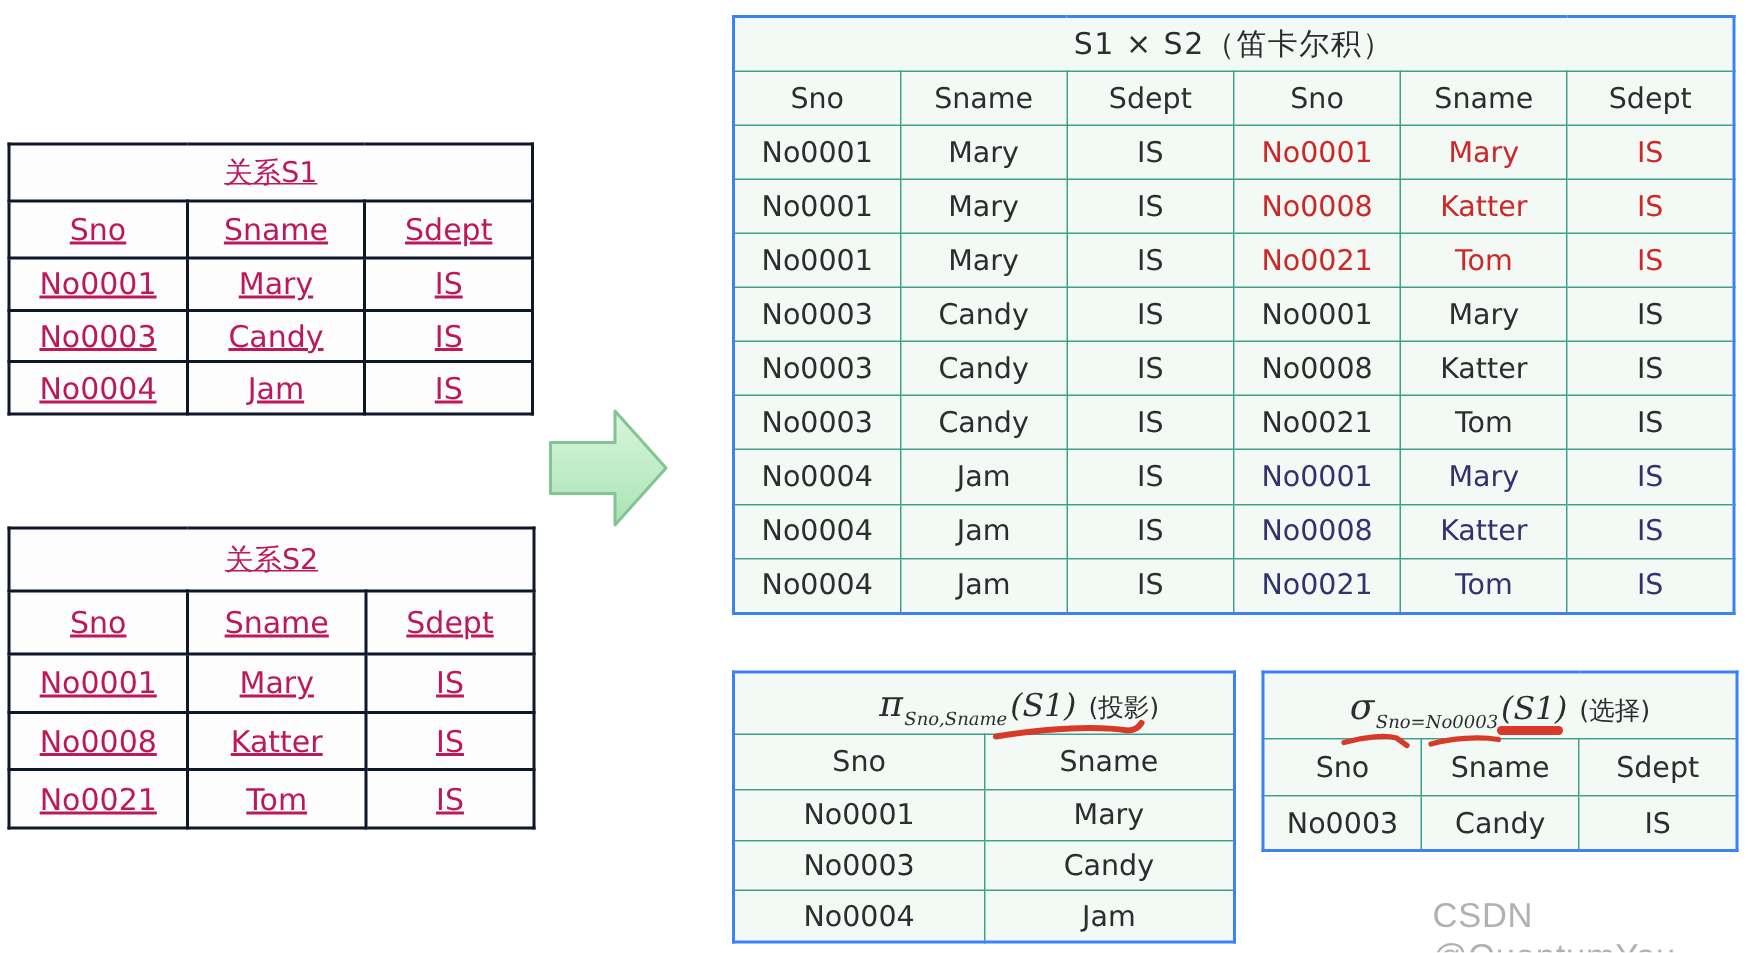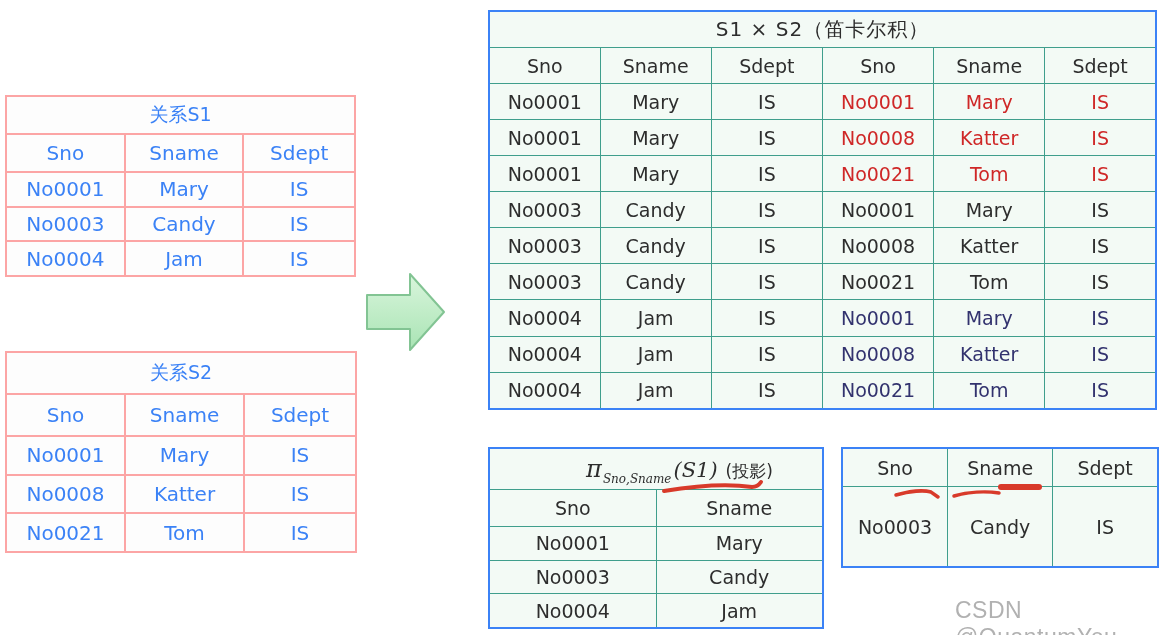--- a/index.html
+++ b/index.html
@@ -5,21 +5,21 @@
   html,body{margin:0;padding:0;background:#ffffff;}
   .canvas{
     position:relative;width:1168px;height:635px;background:#ffffff;
     font-family:"DejaVu Sans","Liberation Sans",sans-serif;overflow:hidden;
   }
   table{border-collapse:collapse;table-layout:fixed;position:absolute;}
   th,td{text-align:center;vertical-align:middle;font-weight:normal;overflow:hidden;}
 
   
   .dark-table{border:2px solid #4c4c4c;background:#fdfdfd;}
-  .dark-table th,.dark-table td{border:2px solid #fca5a5;color:#3b82f6;font-size:20px;}
+  .dark-table th,.dark-table td{border:2px solid #0f172a;color:#be185d;font-size:20px;text-decoration:underline;}
   .s1{left:5px;top:95px;width:351px;height:182px;}
   .s2{left:5px;top:351px;width:352px;height:202px;}
   .dark-table .title-row th{font-size:19px;}
   .s1 .title-row th{height:34px;} .s1 .head-row th{height:34px;}
   .s2 .title-row th{height:38px;} .s2 .head-row th{height:38px;}
 
   
   .green-table{border:2px solid #3b82f6;}
   .green-table th,.green-table td{border:1.5px solid #3f9e8c;background:#f3faf5;color:#2d2d2d;font-size:19px;}
   .product{left:488px;top:10px;width:669px;height:400px;}
@@ -261,20 +261,25 @@
       </tbody>
   </table>
 
   <table class="green-table sel">
     <colgroup>
         <col style="width:33.4%">
         <col style="width:33.3%">
         <col style="width:33.3%">
       </colgroup>
     <thead>
+      <tr class="title-row">
+        <th colspan="3">
+          <span class="formula"><span class="f-sym">σ</span><span class="f-sub">Sno=No0003</span><span class="f-arg">(S1)</span><span class="f-note">(选择)</span></span>
+        </th>
+      </tr>
       <tr class="head-row">
         <th>Sno</th>
         <th>Sname</th>
         <th>Sdept</th>
       </tr>
     </thead>
     <tbody>
         <tr>
           <td>No0003</td>
           <td>Candy</td>

